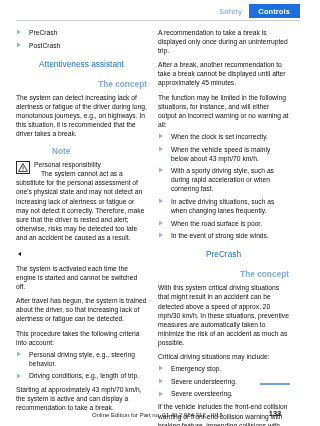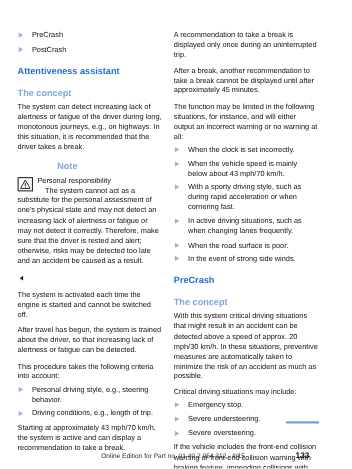--- a/index.html
+++ b/index.html
@@ -65,30 +65,32 @@
   }
   .col {
     width: 131px;
     flex: 0 0 131px;
   }
 
   
   h2.section {
     color: #1d6fe0;
     font-size: 8.3px;
-    font-weight: bold;
+    font-weight: normal;
     line-height: 11px;
     margin: 9px 0 5px 0;
+    text-align: center;
   }
   h3.sub {
     color: #7fa8e0;
     font-size: 8.3px;
     font-weight: bold;
     line-height: 11px;
     margin: 9px 0 3px 0;
+    text-align: right;
   }
   h3.note {
     color: #7fa8e0;
     font-size: 8.3px;
     font-weight: bold;
     line-height: 11px;
     margin: 8px 0 3px 0;
     padding-left: 36px;
   }
   p.body {
@@ -187,20 +189,27 @@
     font-weight: bold;
     color: #111;
     margin-top: 24px;
   }
 </style>
 </head>
 <body>
 
 <div class="page">
 
+  <div class="header">
+    <div class="header-rule"></div>
+    <div class="header-tabs">
+      <div class="tab-inactive">Safety</div>
+      <div class="tab-active">Controls</div>
+    </div>
+  </div>
 
   <div class="columns">
 
     <div class="col">
 
       <ul class="blist">
         <li>
           <span class="bullet">
             <svg width="6" height="6" viewBox="0 0 6 6">
                 <path d="M1 0.6 L5 3 L1 5.4 Z" fill="#8fb4e8"></path>

